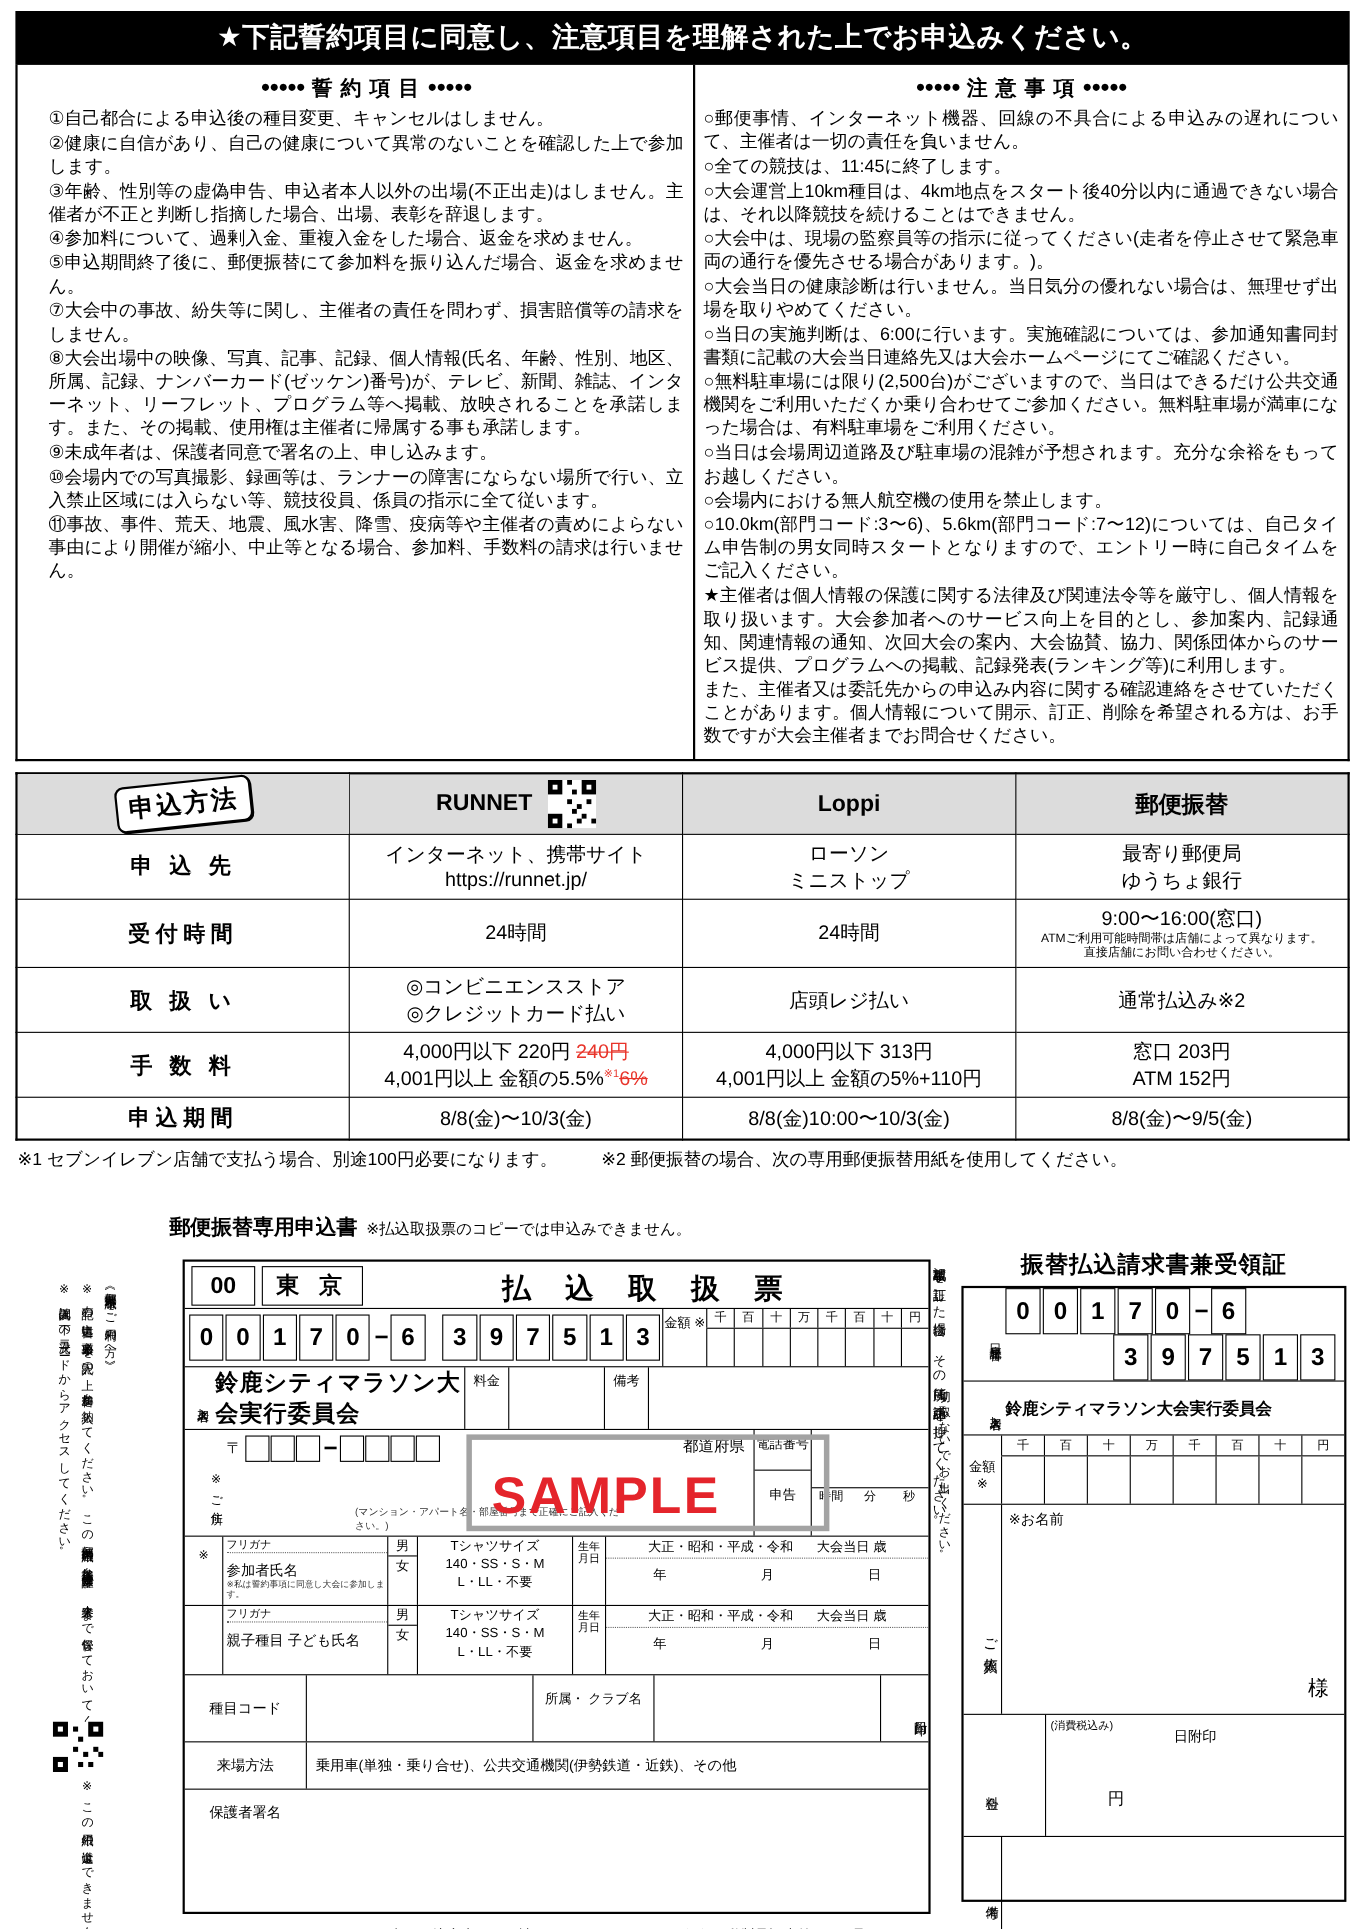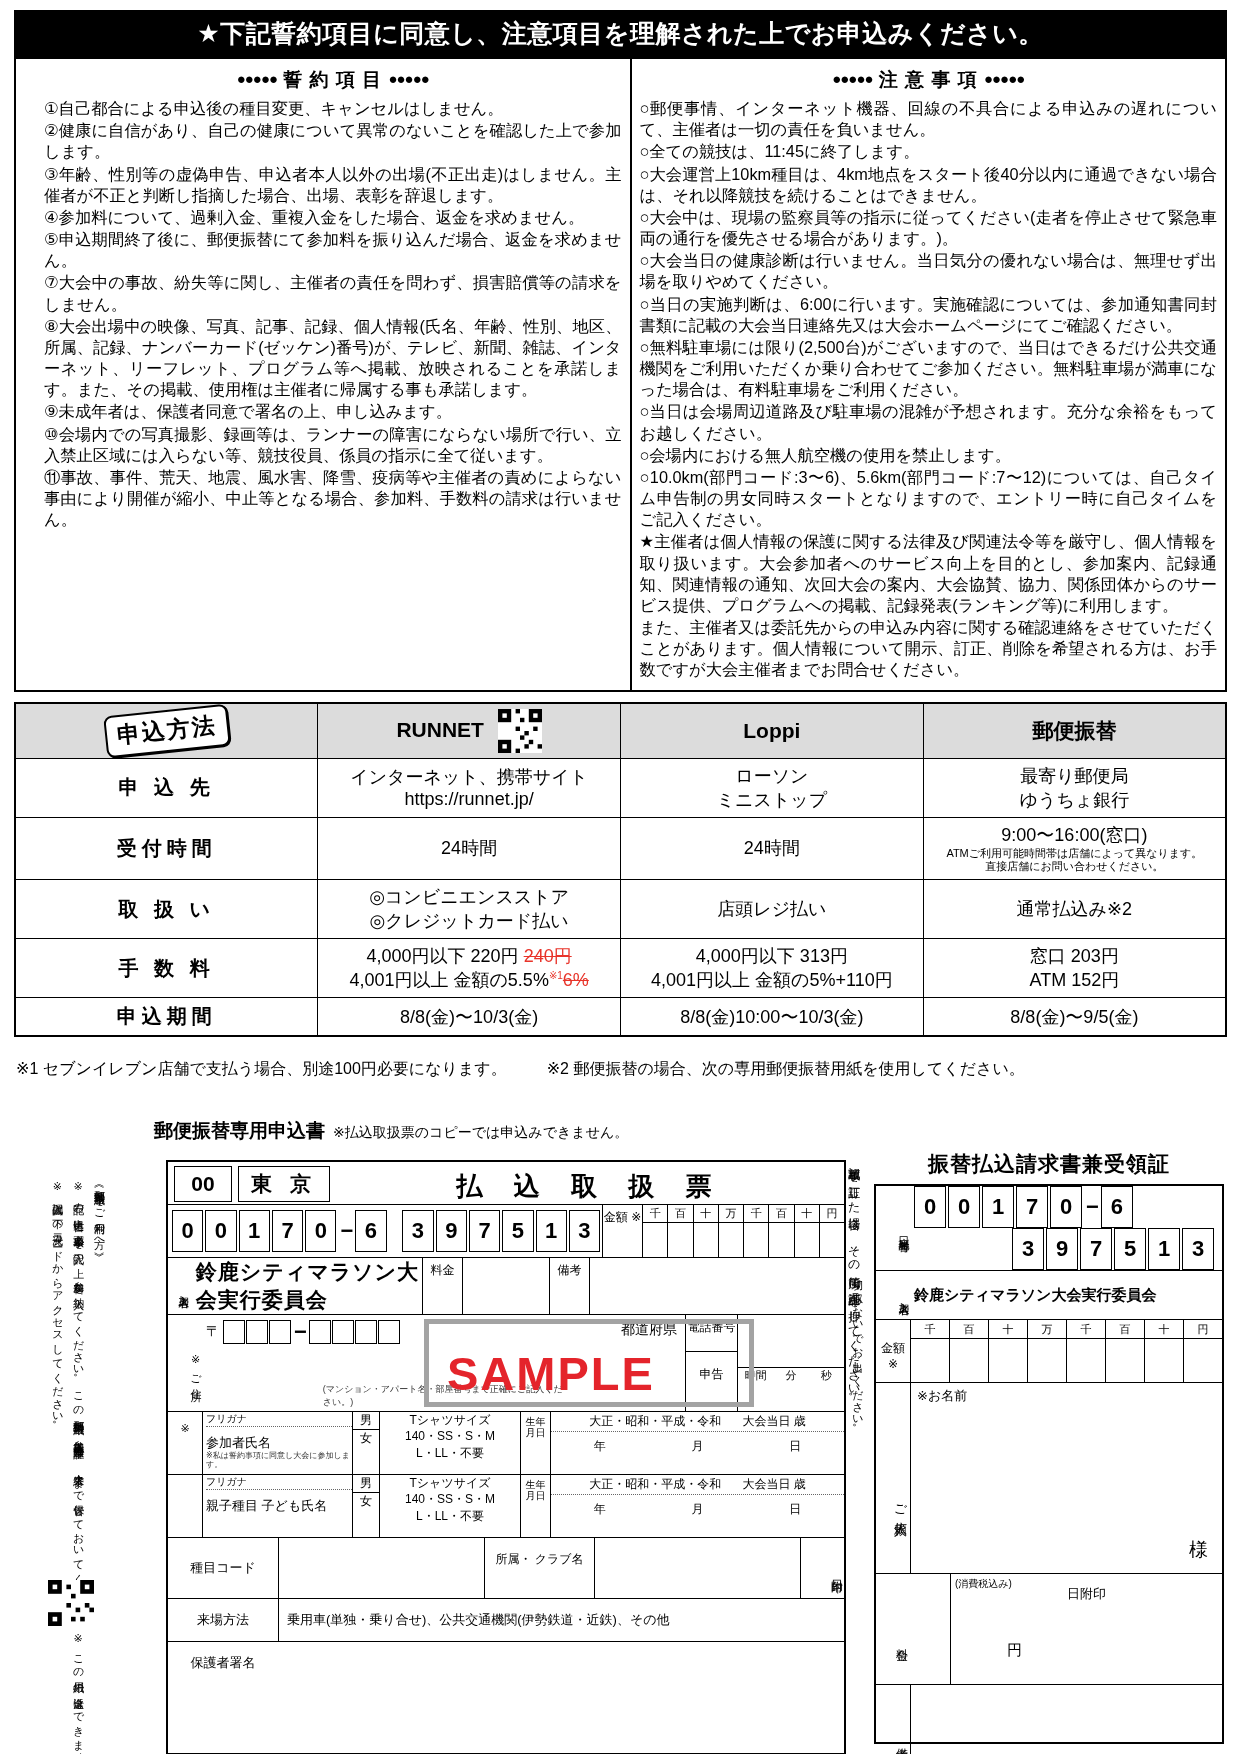--- a/index.html
+++ b/index.html
@@ -23,21 +23,21 @@
   .methods .hdr{background:#dcdcdc;font-weight:bold;font-size:21px;height:44px;}
   .methods .rowlbl{background:#fff;font-weight:bold;font-size:20px;letter-spacing:5px;width:186px;}
   .small{font-size:11px;line-height:1.25;display:block;}
   .red{color:#e8342a;}
   .strike{color:#e8342a;text-decoration:line-through;}
   .sup{font-size:10px;vertical-align:super;}
   .logo-cell{position:relative;background:#dcdcdc;}
   .stamp{display:inline-block;border:2px solid #000;border-radius:8px;padding:3px 10px 4px;font-weight:bold;font-size:23px;letter-spacing:2px;
          transform:rotate(-6deg);background:#fff;box-shadow:1px 1px 0 #000;}
   .qr{width:44px;height:44px;display:inline-block;vertical-align:middle;margin-left:8px;}
-  .notes{display:flex;gap:40px;font-size:16px;margin:22px 2px 0;}
+  .notes{display:flex;gap:40px;font-size:16px;margin:7px 2px 0;}
 
   
   .formtitle{margin:38px 0 6px 140px;font-size:19px;font-weight:bold;}
   .formtitle span.sub{font-size:14px;font-weight:normal;margin-left:8px;}
   .formwrap{position:relative;height:640px;}
   .vtext{writing-mode:vertical-rl;text-orientation:upright;font-size:11px;line-height:1.35;letter-spacing:1px;}
 
   .slip{position:absolute;left:152px;top:10px;width:680px;height:595px;border:2px solid #000;box-sizing:border-box;}
   .slip-head{display:flex;align-items:flex-end;height:42px;border-bottom:1px solid #000;}
   .slip-head .box00{border:1px solid #000;width:56px;text-align:center;font-size:21px;font-weight:bold;margin:2px 0 2px 6px;line-height:34px;}

